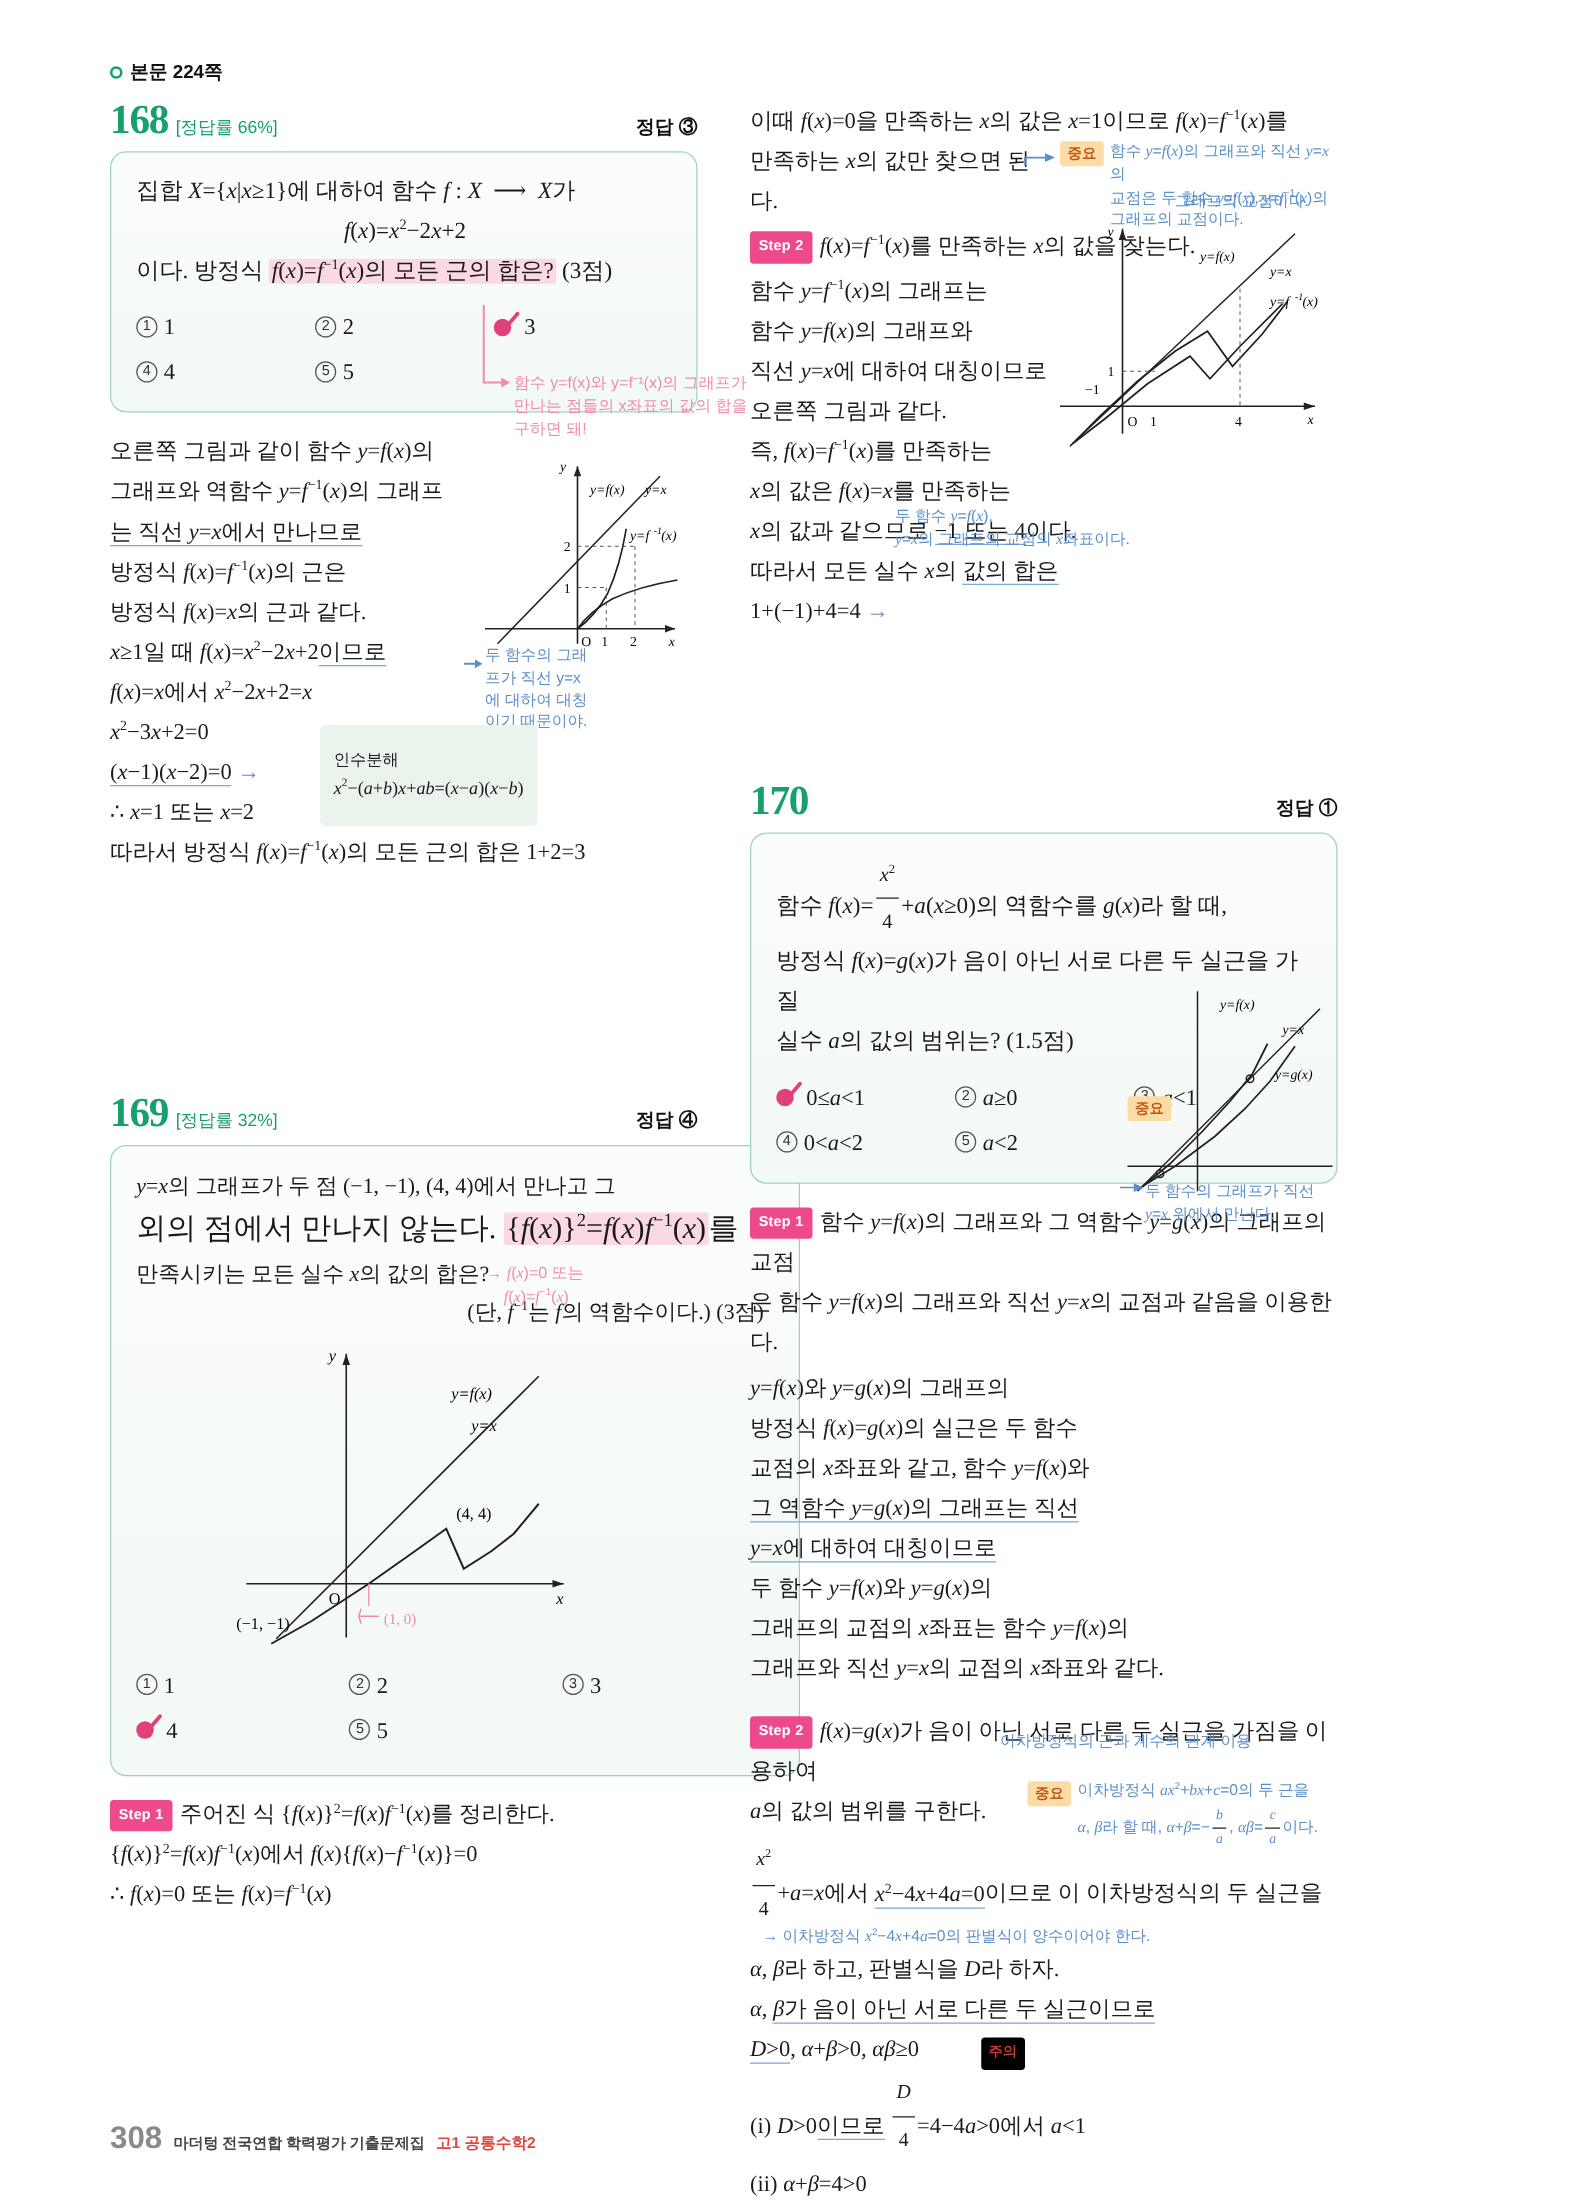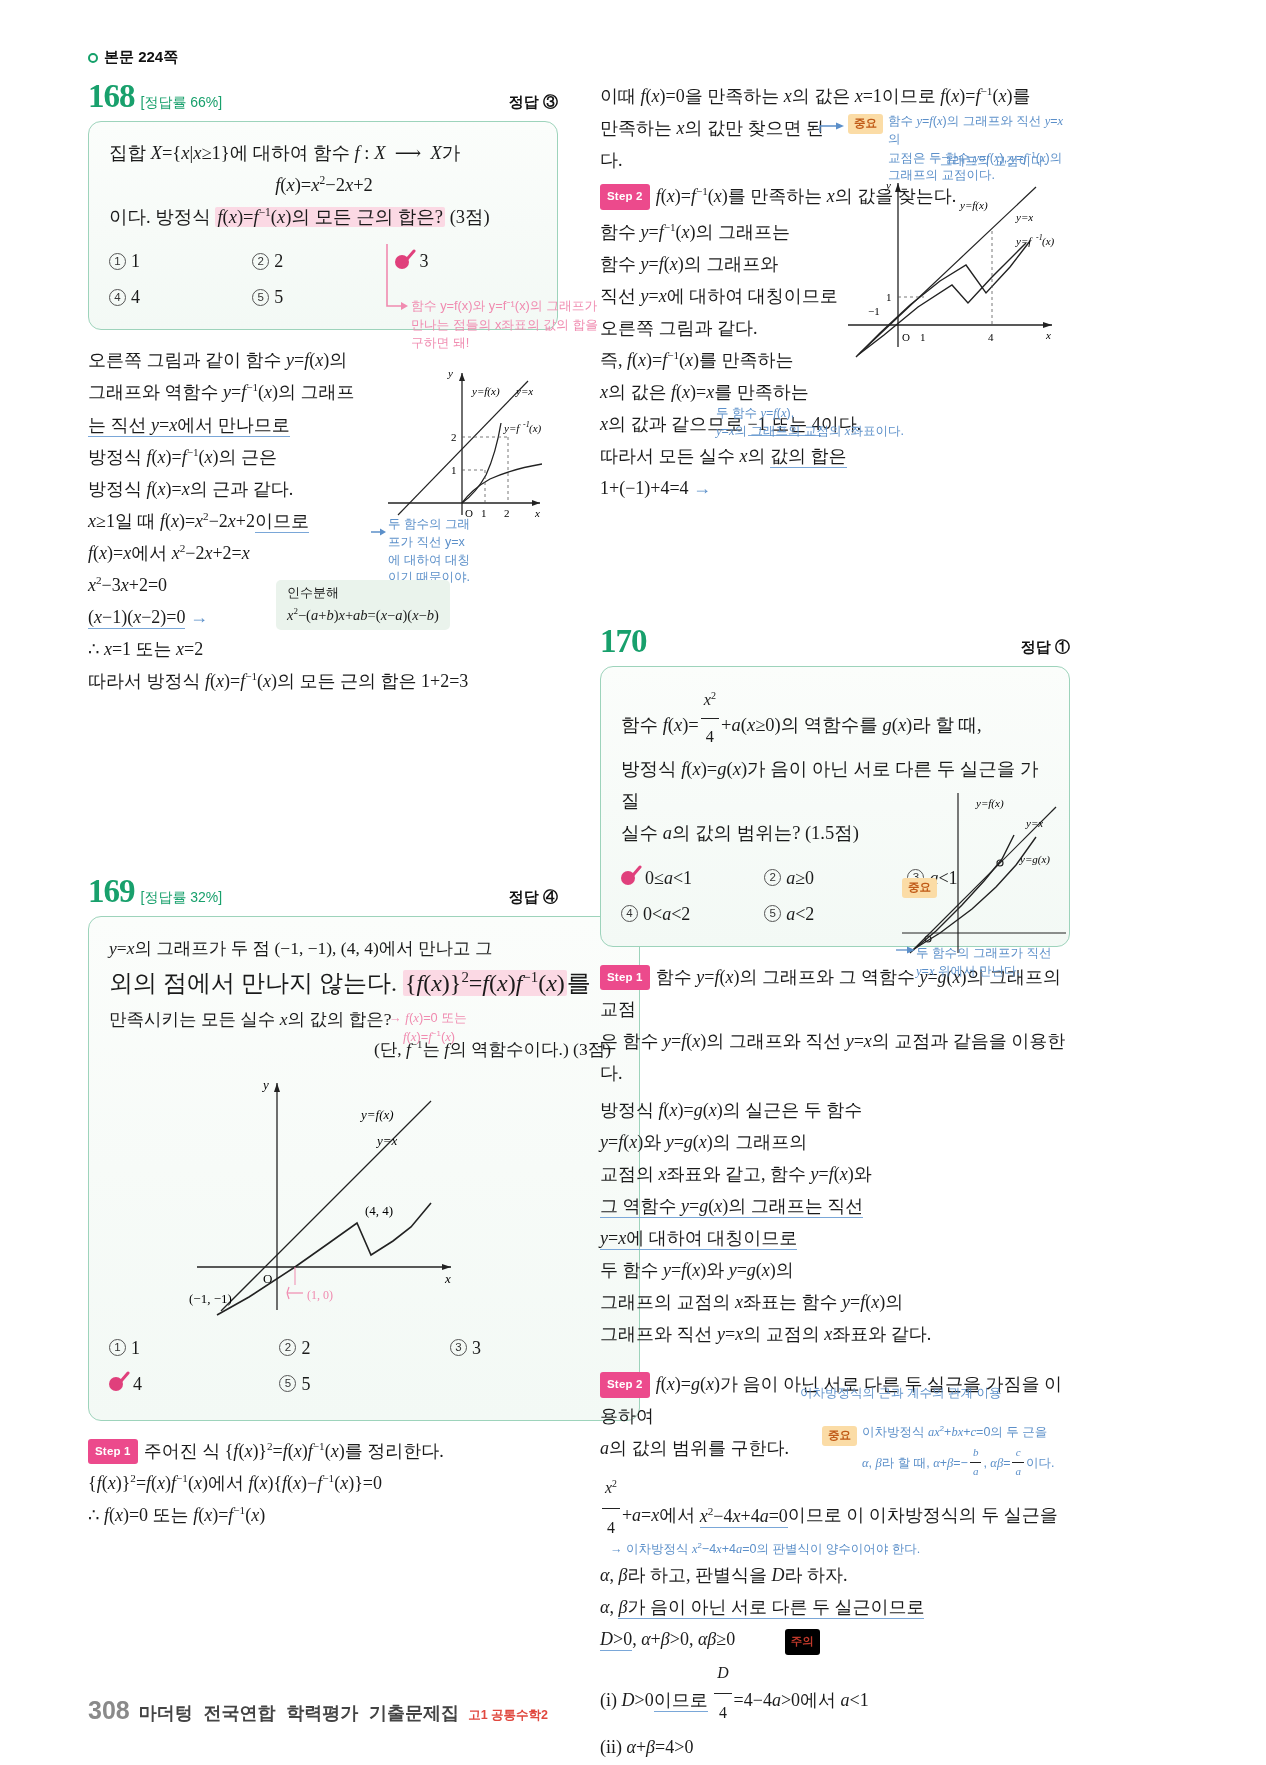--- a/index.html
+++ b/index.html
@@ -103,39 +103,39 @@
 
   
   .sol{ font-size:18px; line-height:1.78; margin-top:14px; }
   .sol p{ margin:0; }
   .u{ border-bottom:1.2px solid #7aa7d8; padding-bottom:1px; }
   .note-blue{ color:#5b8fc9; font-size:12.5px; line-height:1.42; font-family:"Liberation Sans", sans-serif;}
   .note-pink{ color:#f08bb0; font-size:12.8px; line-height:1.45; font-family:"Liberation Sans", sans-serif;}
 
   .infobox{
     background:#eaf3ec; border-radius:5px;
-    padding:3px 11px; display:inline-block;
-    font-size:14.5px; line-height:1.6;margin-left:20px;
+    padding:18px 11px; display:inline-block;
+    font-size:14.5px; line-height:1.6;
   }
   .infobox .t{ font-family:"Liberation Sans", sans-serif; font-size:13px; }
 
   
   i.v{ font-style:italic; font-family:"Liberation Serif", serif; }
   sup.e{ font-size:0.62em; vertical-align:super; }
   .frac{ display:inline-block; text-align:center; vertical-align:-0.62em; margin:0 2px;}
   .frac .n{ display:block; border-bottom:1.1px solid #222; padding:0 3px 1px; font-size:0.88em;}
   .frac .d{ display:block; padding:1px 3px 0; font-size:0.88em;}
 
   
   .footer{
     position:absolute; left:88px; bottom:40px;
     display:flex; align-items:baseline; gap:9px;
   }
   .pgnum{ font-family:"Liberation Sans", sans-serif; font-size:25px; font-weight:bold; color:#8a8a8a; }
-  .ftxt{ font-family:Liberation Mono, monospace; font-size:18px; color:#444; font-weight:bold;}
+  .ftxt{ font-family:Liberation Serif, serif; font-size:12px; color:#444; font-weight:bold;}
   .ftag{ font-family:"Liberation Sans", sans-serif; font-size:12.5px; color:#e0483f; font-weight:bold;}
 
   .abs{ position:absolute; }
 </style>
 </head>
 <body>
 
 <div class="page">
 
   <div class="ref-line">
@@ -463,22 +463,22 @@
       </div>
 
       <div class="sol">
         <p>
           <span class="step">Step 1</span>함수 <i class="v">y</i>=<i class="v">f</i>(<i class="v">x</i>)의 그래프와 그 역함수 <i class="v">y</i>=<i class="v">g</i>(<i class="v">x</i>)의 그래프의 교점
         </p>
         <p>은 함수 <i class="v">y</i>=<i class="v">f</i>(<i class="v">x</i>)의 그래프와 직선 <i class="v">y</i>=<i class="v">x</i>의 교점과 같음을 이용한다.</p>
       </div>
 
       <div class="sol" style="width:300px; margin-top:5px;">
+        <p><i class="v">y</i>=<i class="v">f</i>(<i class="v">x</i>)와 <i class="v">y</i>=<i class="v">g</i>(<i class="v">x</i>)의 그래프의</p>
         <p>방정식 <i class="v">f</i>(<i class="v">x</i>)=<i class="v">g</i>(<i class="v">x</i>)의 실근은 두 함수</p>
-        <p><i class="v">y</i>=<i class="v">f</i>(<i class="v">x</i>)와 <i class="v">y</i>=<i class="v">g</i>(<i class="v">x</i>)의 그래프의</p>
         <p>교점의 <i class="v">x</i>좌표와 같고, 함수 <i class="v">y</i>=<i class="v">f</i>(<i class="v">x</i>)와</p>
         <p><span class="u">그 역함수 <i class="v">y</i>=<i class="v">g</i>(<i class="v">x</i>)의 그래프는 직선</span></p>
         <p><span class="u"><i class="v">y</i>=<i class="v">x</i>에 대하여 대칭이므로</span></p>
         <p>두 함수 <i class="v">y</i>=<i class="v">f</i>(<i class="v">x</i>)와 <i class="v">y</i>=<i class="v">g</i>(<i class="v">x</i>)의</p>
         <p style="width:400px;">그래프의 교점의 <i class="v">x</i>좌표는 함수 <i class="v">y</i>=<i class="v">f</i>(<i class="v">x</i>)의</p>
         <p style="width:400px;">그래프와 직선 <i class="v">y</i>=<i class="v">x</i>의 교점의 <i class="v">x</i>좌표와 같다.</p>
       </div>
 
       <div class="abs" style="left:302px; top:252px;">
         <span class="jungyo">중요</span>

